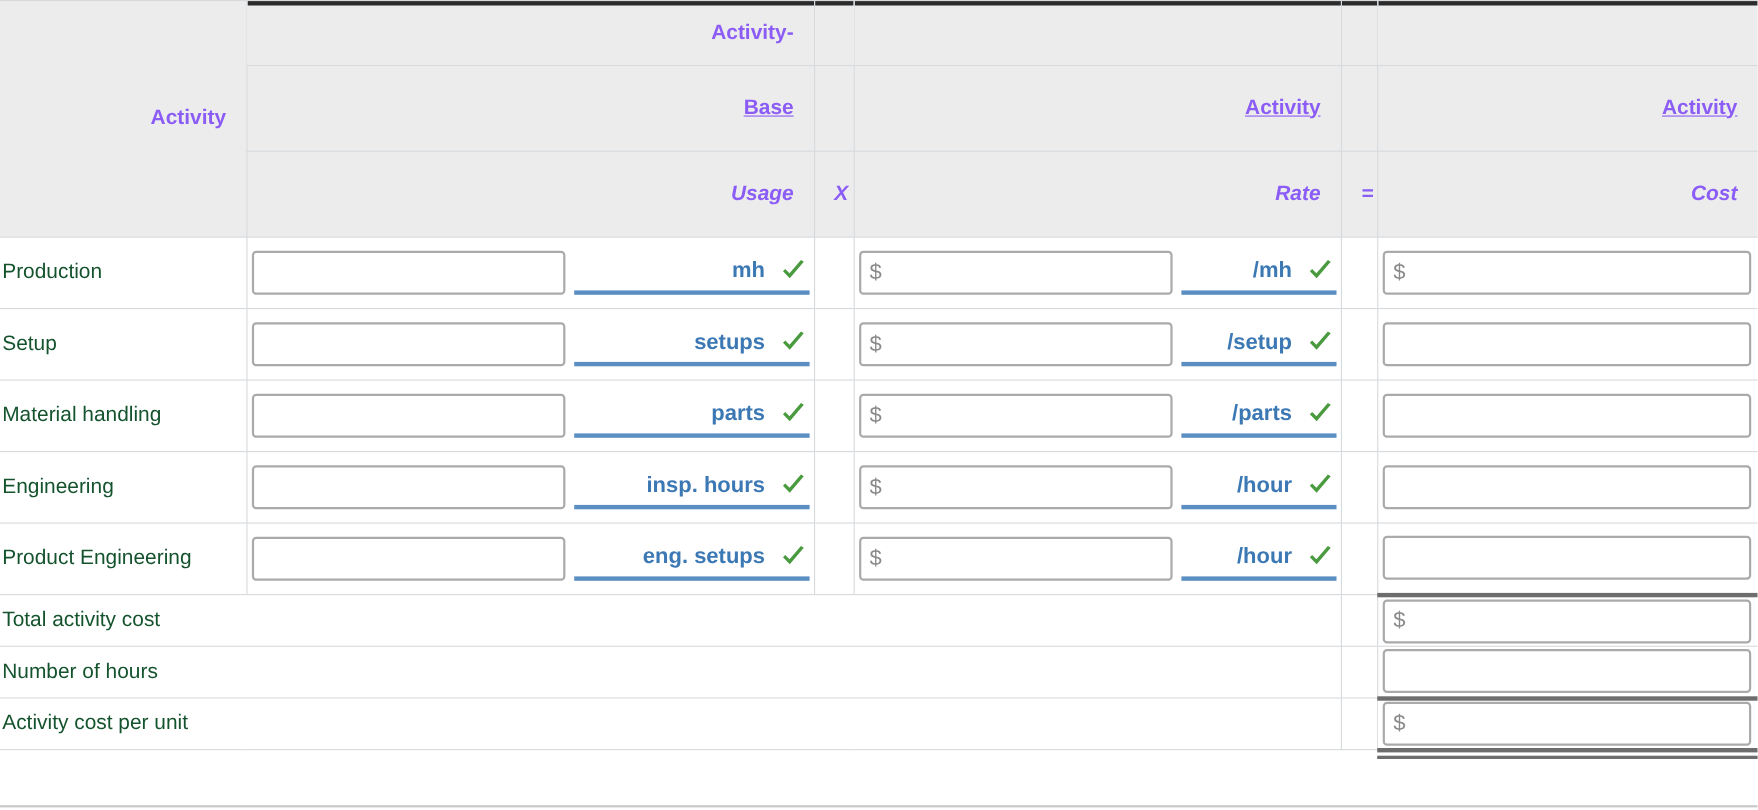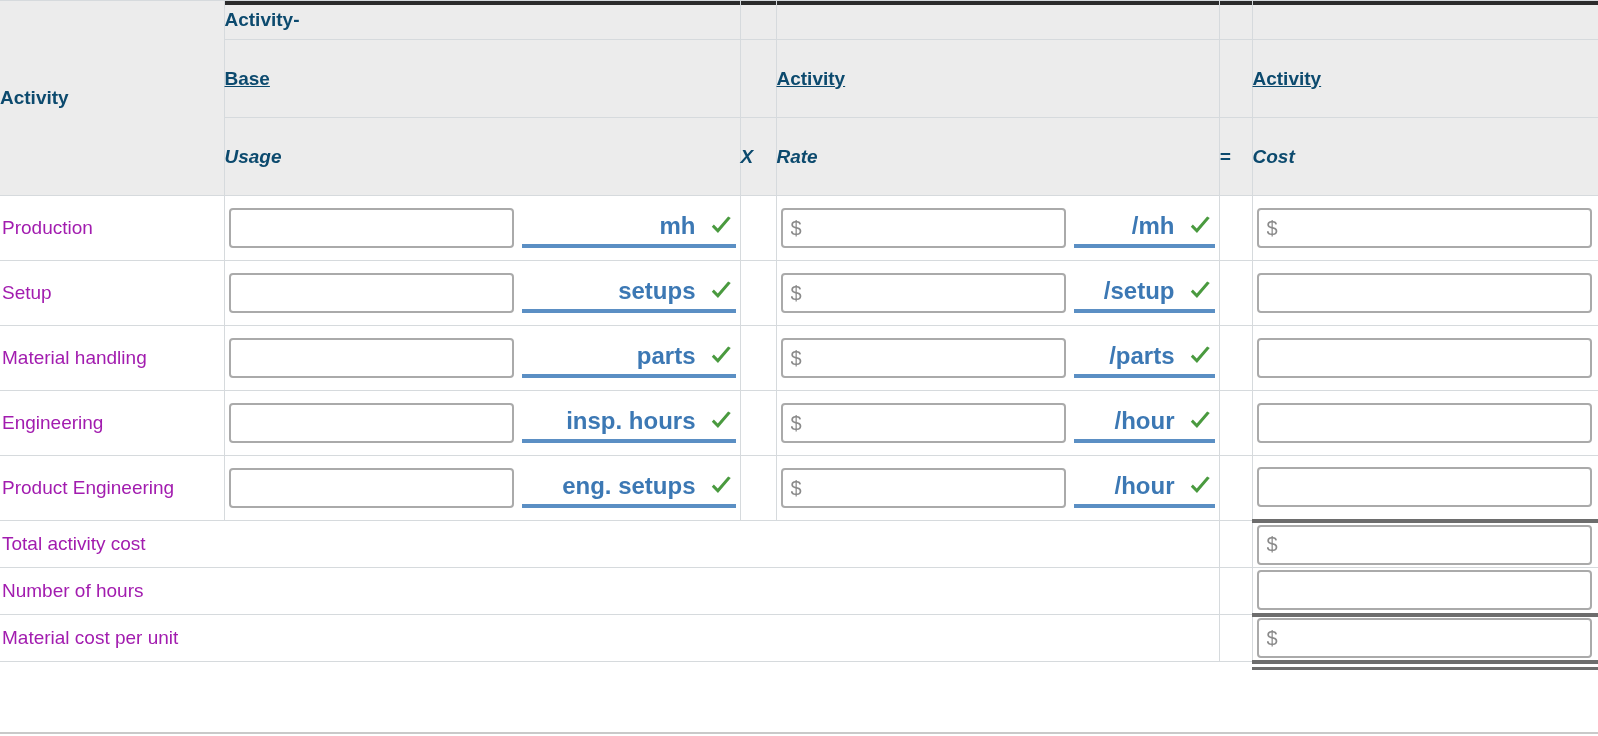--- a/index.html
+++ b/index.html
@@ -19,26 +19,26 @@
   table.abc {
     width: 1598px;
     border-collapse: collapse;
     table-layout: fixed;
     border-spacing: 0;
   }
 
   
   thead th {
     background: #ececec;
-    color: #0c4a6e;
+    color: #8b5cf6;
     font-weight: bold;
     font-size: 19px;
-    text-align: left;
+    text-align: right;
     border: 1px solid #d6dadd;
-    padding: 0;
+    padding: 18px;
     vertical-align: middle;
   }
   th.hcorner {
     border-left: none;
   }
   tr.hr1 th { height: 39px; }
   tr.hr2 th { height: 78px; text-decoration: underline; }
   tr.hr3 th { height: 78px; font-style: italic; }
 
   th.topclip {
@@ -59,21 +59,21 @@
     background: #ffffff;
     vertical-align: middle;
     font-size: 19px;
     color: #000;
   }
   td.label {
     border-left: none;
     padding-left: 2px;
     white-space: nowrap;
     font-size: 19px;
-    color: #a21caf;
+    color: #14532d;
   }
   tr.datarow td { height: 65px; }
   tr.totrow td  { height: 47px; }
 
   td.opcol {
     text-align: center;
   }
 
   
   .cellwrap {
@@ -110,21 +110,21 @@
     justify-content: flex-end;
     gap: 12px;
     border-bottom: 4px solid #5b8fc4;
     height: 40px;
     margin-left: 8px;
     padding-right: 2px;
   }
   .unit .utext {
     color: #3c78b4;
     font-weight: bold;
-    font-size: 24px;
+    font-size: 20px;
     white-space: nowrap;
   }
   .check {
     width: 26px; height: 26px;
     flex: 0 0 26px;
     display: inline-block;
   }
 
   
   td.cost-topline { border-top: 4px solid #6d6d6d; }
@@ -381,21 +381,21 @@
         <tr class="totrow">
           <td class="label" colspan="4"> Number of hours</td>
           <td class="opcol"></td>
           <td class="nobord-right">
             <div class="cellwrap costwrap">
               <input class="txt cost-input" type="text" style="">
             </div>
           </td>
         </tr>
         <tr class="totrow">
-          <td class="label" colspan="4">Material cost per unit</td>
+          <td class="label" colspan="4">Activity cost per unit</td>
           <td class="opcol"></td>
           <td class="nobord-right cost-topline cost-dblline">
             <div class="cellwrap costwrap">
               <input class="txt cost-input" type="text" placeholder="$" style="">
             </div>
           </td>
         </tr>
         <tr class="spacer">
           <td colspan="6" class="bottom-gap"></td>
         </tr>

